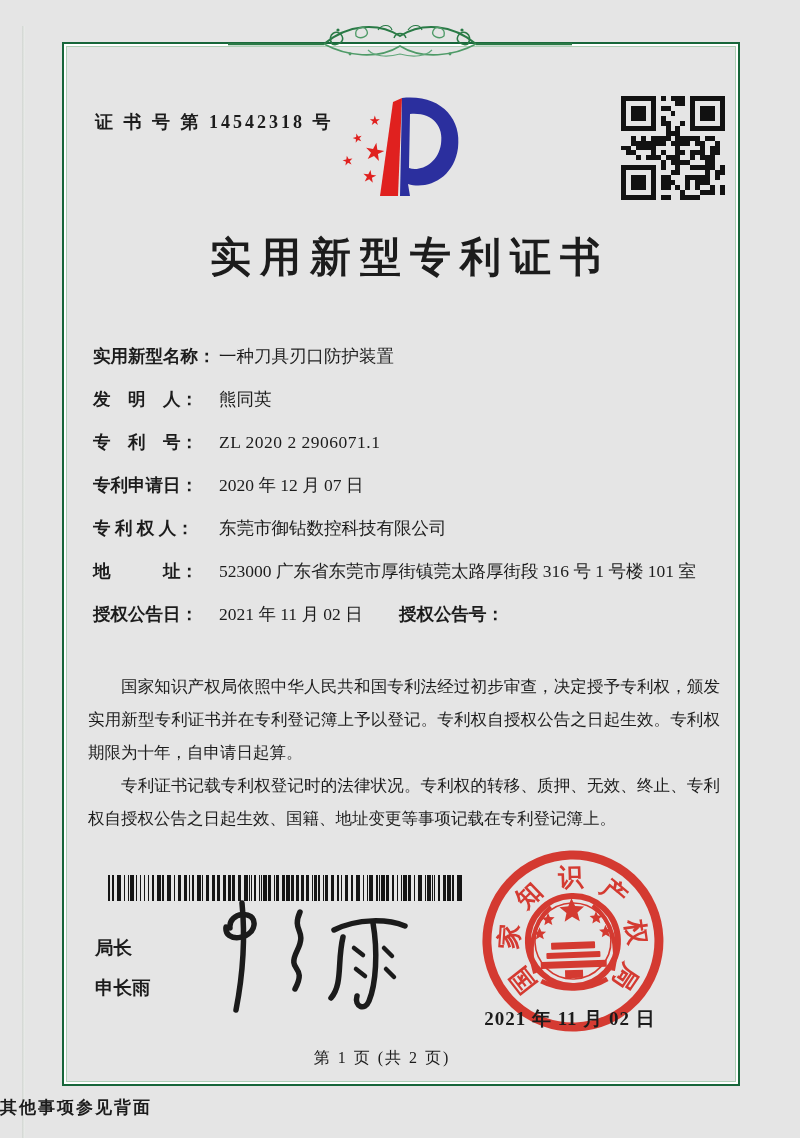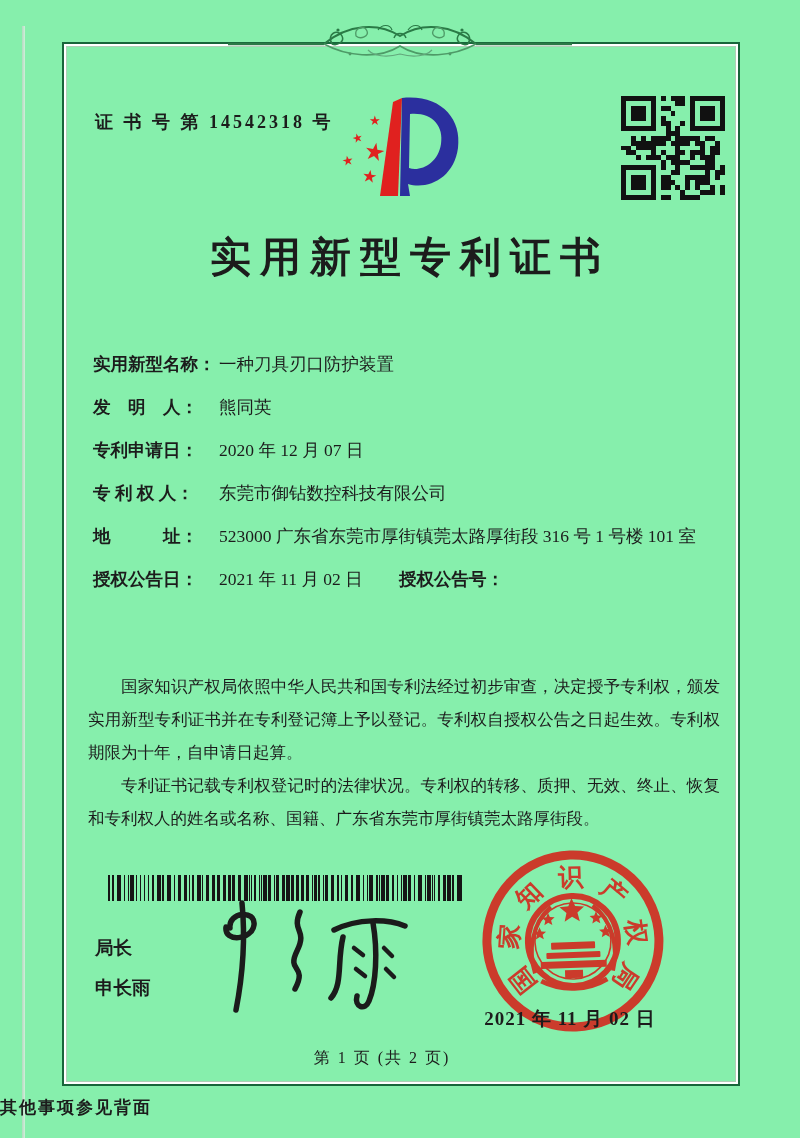--- a/index.html
+++ b/index.html
@@ -1,29 +1,29 @@
 <!DOCTYPE html>
 <html><head>
 <meta charset="utf-8">
 <style>
   html,body{margin:0;padding:0;background:#ffffff;}
-  .page{position:relative;width:800px;height:1138px;background:#86efac;overflow:hidden;
+  .page{position:relative;width:800px;height:1138px;background:#e5e5e5;overflow:hidden;
         font-family:"Liberation Serif","DejaVu Serif",serif;color:#1c1c1c;}
   .photo-edge{position:absolute;left:22px;top:26px;bottom:0;width:3px;
         background:linear-gradient(to right,#c9cfc9,#eef1ee);opacity:.7;}
   .frame{position:absolute;left:62px;top:42px;right:60px;bottom:52px;
         border:2px solid #17663a;
         box-shadow:inset 0 0 0 2px #ffffff, inset 0 0 0 3px #aecfb6;}
   .ornament{position:absolute;left:228px;top:16px;width:344px;height:56px;}
   .cert-no{position:absolute;left:95px;top:110px;font-size:18px;letter-spacing:3px;font-weight:bold;}
   .logo{position:absolute;left:336px;top:92px;width:128px;height:114px;}
   .qr{position:absolute;left:621px;top:96px;width:104px;height:104px;}
   .title{position:absolute;left:0;right:0;top:230px;text-align:center;
         font-size:41px;font-weight:bold;letter-spacing:9px;padding-left:20px;}
-  .fields{position:absolute;left:93px;top:344px;width:626px;font-size:17.5px;line-height:25px;margin-top:8px;}
+  .fields{position:absolute;left:93px;top:344px;width:626px;font-size:17.5px;line-height:25px;}
   .f-row{display:flex;margin-bottom:18px;}
   .f-label{flex:none;width:126px;font-weight:bold;white-space:pre;}
   .f-value{flex:1;}
   .f-value.mono-num{letter-spacing:.5px;}
   .grant-row{display:flex;}
   .grant-row .f-value{flex:none;width:180px;}
   .paragraphs{position:absolute;left:88px;top:670px;width:632px;
         font-size:16.5px;line-height:33px;text-align:justify;}
   .paragraphs p{margin:0;text-indent:2em;}
   .barcode{position:absolute;left:108px;top:875px;width:356px;height:26px;}
@@ -234,41 +234,45 @@
   <div class="fields">
     <div class="f-row">
       <span class="f-label">实用新型名称：</span>
       <span class="f-value">一种刀具刃口防护装置</span>
     </div>
     <div class="f-row">
       <span class="f-label">发　明　人：</span>
       <span class="f-value">熊同英</span>
     </div>
     <div class="f-row">
+      <span class="f-label">专　利　号：</span>
+      <span class="f-value mono-num">ZL 2020 2 2906071.1</span>
+    </div>
+    <div class="f-row">
       <span class="f-label">专利申请日：</span>
       <span class="f-value">2020 年 12 月 07 日</span>
     </div>
     <div class="f-row">
       <span class="f-label">专 利 权 人：</span>
       <span class="f-value">东莞市御钻数控科技有限公司</span>
     </div>
     <div class="f-row">
       <span class="f-label">地　　　址：</span>
       <span class="f-value">523000 广东省东莞市厚街镇莞太路厚街段 316 号 1 号楼 101 室</span>
     </div>
     <div class="f-row grant-row">
       <span class="f-label">授权公告日：</span>
       <span class="f-value">2021 年 11 月 02 日</span>
       <span class="f-label">授权公告号：</span>
     </div>
   </div>
 
   <div class="paragraphs">
     <p>国家知识产权局依照中华人民共和国专利法经过初步审查，决定授予专利权，颁发实用新型专利证书并在专利登记簿上予以登记。专利权自授权公告之日起生效。专利权期限为十年，自申请日起算。</p>
-    <p>专利证书记载专利权登记时的法律状况。专利权的转移、质押、无效、终止、恢复和专利权人的姓名或名称、国籍、广东省东莞市厚街镇莞太路厚街段。</p>
+    <p>专利证书记载专利权登记时的法律状况。专利权的转移、质押、无效、终止、专利权自授权公告之日起生效、国籍、地址变更等事项记载在专利登记簿上。</p>
   </div>
 
   <svg id="barcode" class="barcode" viewBox="0 0 356 26" preserveAspectRatio="none" shape-rendering="crispEdges">
       <rect x="0" y="0" width="2" height="26" fill="#151515"></rect>
       <rect x="4" y="0" width="2.3" height="26" fill="#151515"></rect>
       <rect x="9.2" y="0" width="3.6" height="26" fill="#151515"></rect>
       <rect x="15.7" y="0" width="1" height="26" fill="#151515"></rect>
       <rect x="19.599999999999998" y="0" width="1" height="26" fill="#151515"></rect>
       <rect x="21.9" y="0" width="3.6" height="26" fill="#151515"></rect>
       <rect x="28.4" y="0" width="1" height="26" fill="#151515"></rect>

